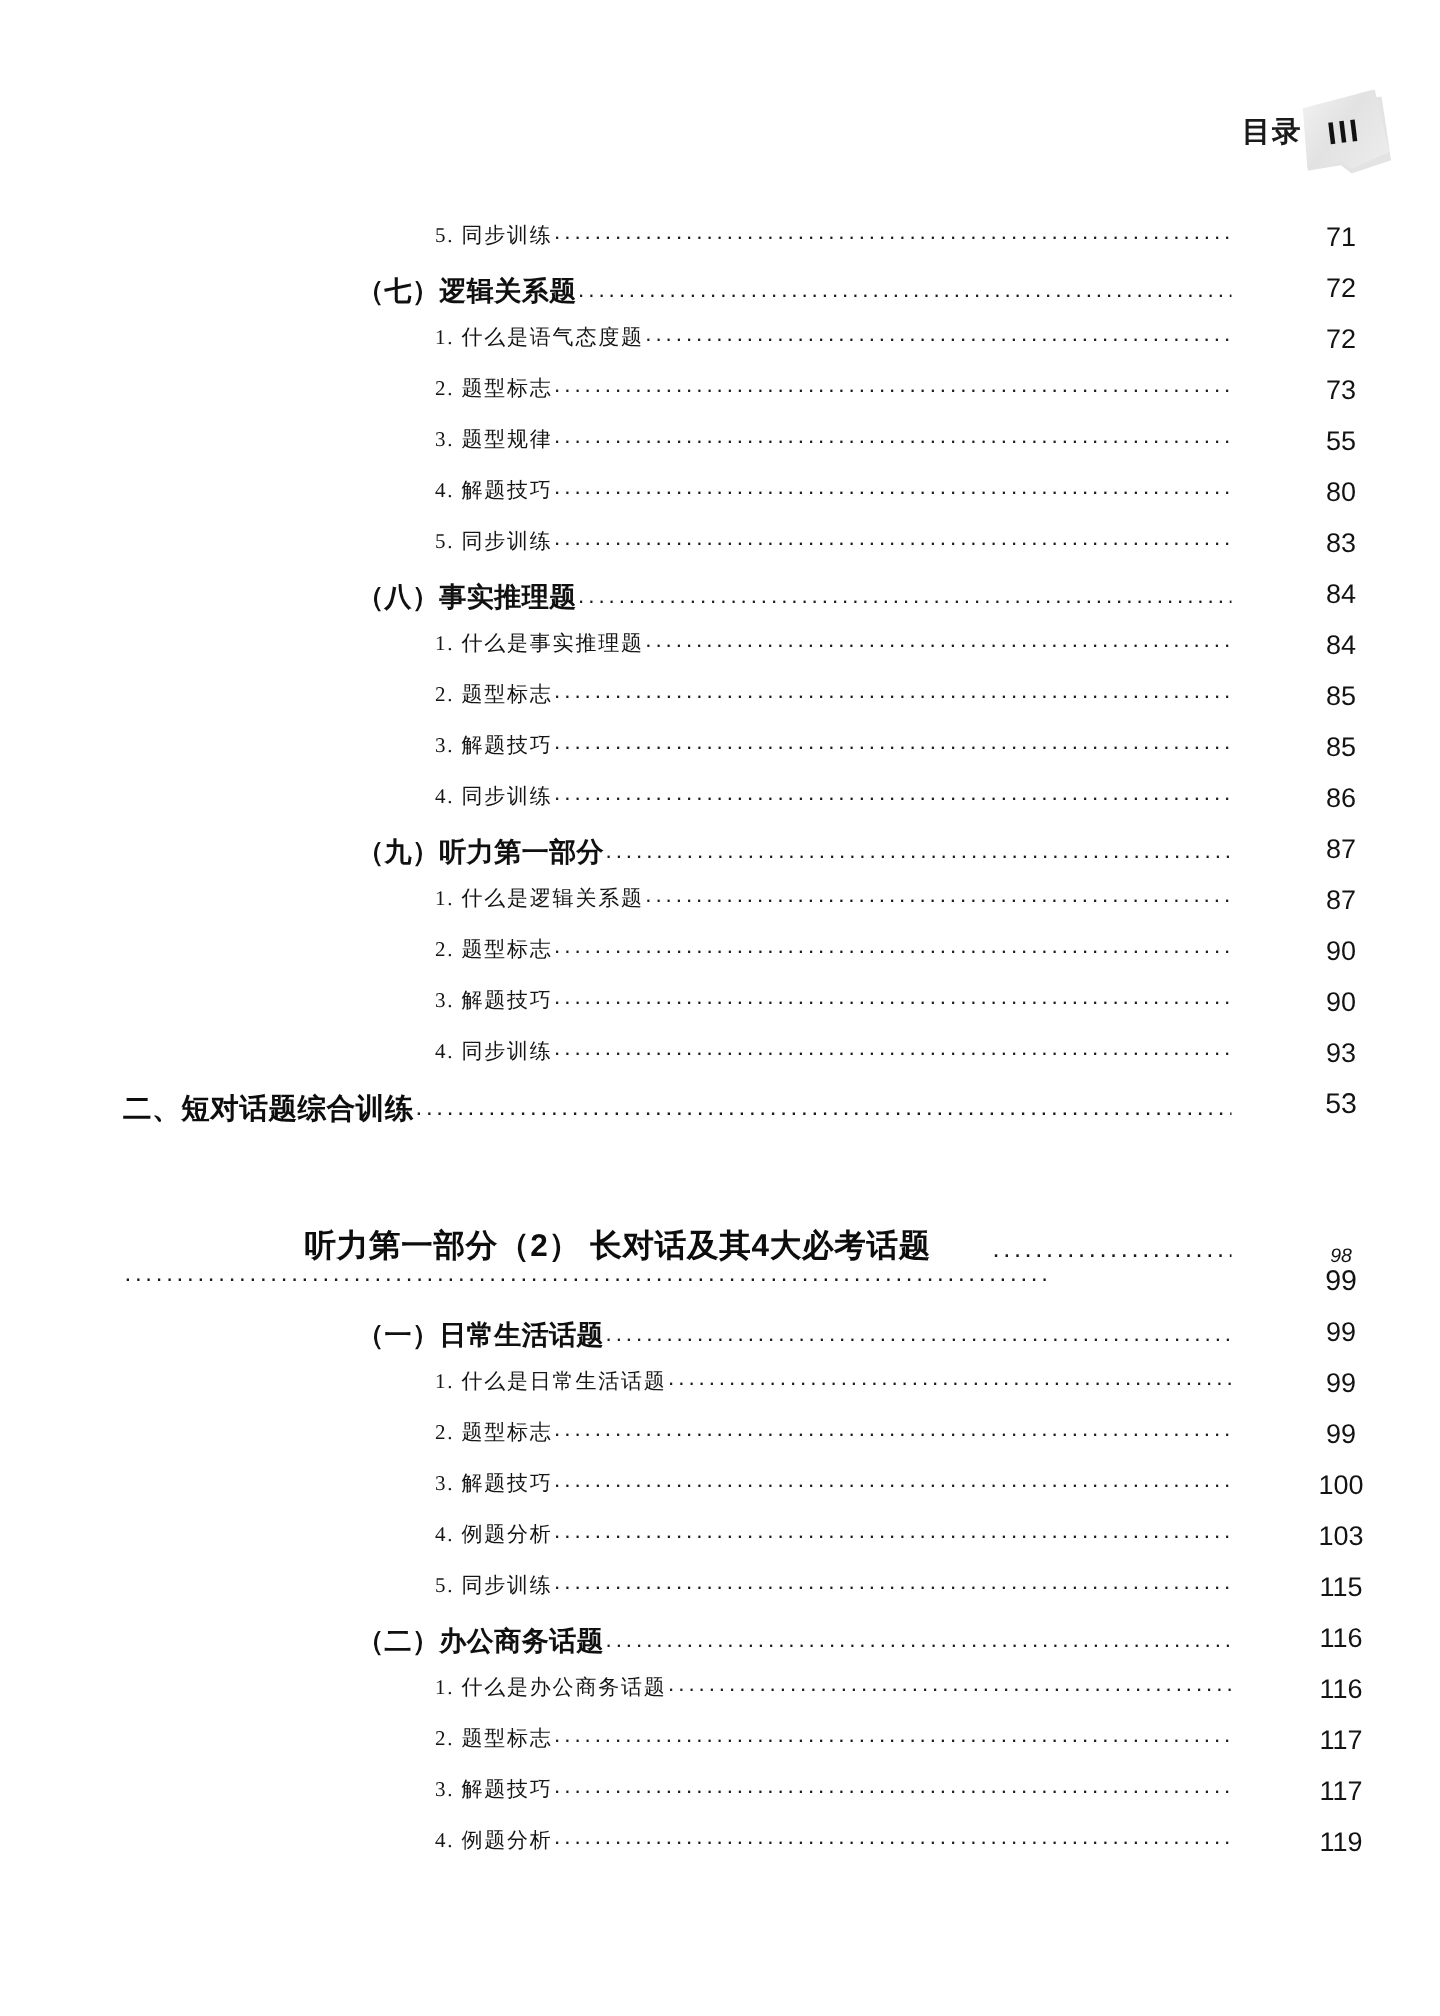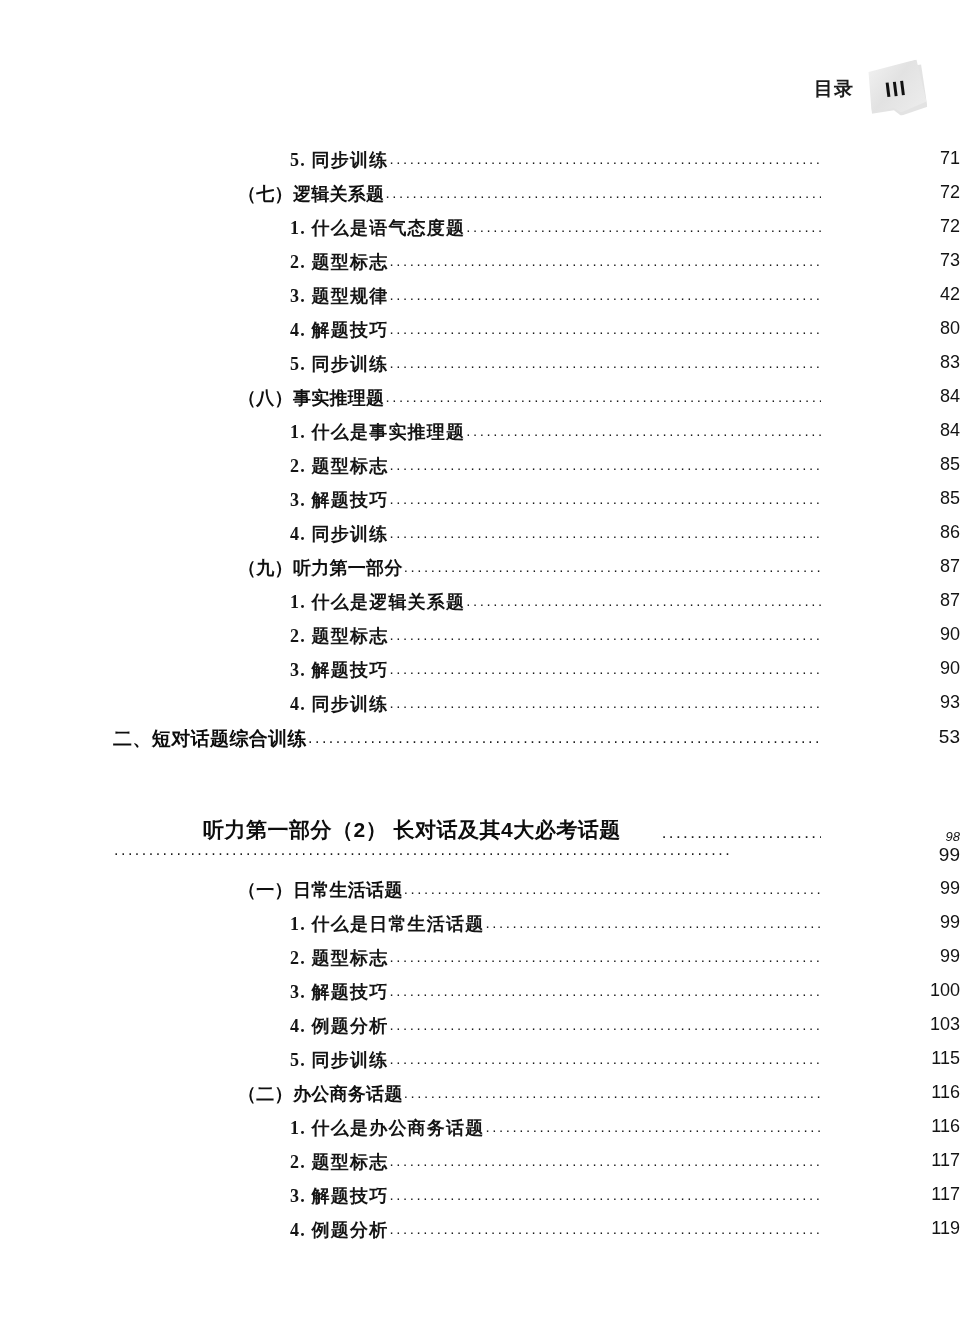--- a/index.html
+++ b/index.html
@@ -16,21 +16,20 @@
     overflow: hidden;
   }
 
   
   .page-header {
     position: absolute;
     top: 62px;
     right: 36px;
     display: flex;
     align-items: center;
-    gap: 14px;
     height: 52px;
   }
   .header-title {
     font-family: "Liberation Sans", "DejaVu Sans", sans-serif;
     font-size: 19px;
     font-weight: 700;
     letter-spacing: 1px;
     color: #1b1b1b;
     line-height: 1;
   }
@@ -96,21 +95,21 @@
     font-size: 15px;
     letter-spacing: 2.6px;
     line-height: 1;
     position: relative;
     top: -2px;
   }
   .toc-row .page {
     position: absolute;
     right: 0;
     width: 138px;
-    text-align: right;
+    text-align: center;
     padding-left: 6px;
     box-sizing: border-box;
     font-family: "Liberation Sans", "DejaVu Sans", sans-serif;
     font-weight: 400;
     color: #131313;
     white-space: nowrap;
   }
   .toc-row { position: relative; }
 
   
@@ -129,21 +128,21 @@
   }
   .lvl-part .page {
     font-size: 13px;
     font-weight: 400;
     font-style: italic;
   }
   .lvl-part .leader { font-size: 17px; letter-spacing: 2.4px; top: -3px; }
 
   
   .lvl-1 {
-    padding-left: 113px;
+    padding-left: 82px;
   }
   .lvl-1 .title {
     font-size: 19px;
     font-weight: 700;
     letter-spacing: .4px;
     color: #0d0d0d;
   }
   .lvl-1 .page { font-size: 19px; }
   .lvl-1 .leader { font-size: 16px; letter-spacing: 2.5px; }
 
@@ -159,22 +158,22 @@
   }
   .lvl-2 .page { font-size: 18px; }
   .lvl-2 .leader { font-size: 15px; }
 
   
   .lvl-3 {
     padding-left: 290px;
   }
   .lvl-3 .title {
     font-family: "Liberation Serif", "DejaVu Serif", serif;
-    font-size: 18px;
-    font-weight: 700;
+    font-size: 14px;
+    font-weight: 400;
     letter-spacing: 1.2px;
     color: #151515;
   }
   .lvl-3 .page { font-size: 18px; }
   .lvl-3 .leader { font-size: 15px; }
 
   
   .toc-gap { height: 36px; }
 </style>
 </head>
@@ -206,21 +205,21 @@
       <span class="page">72</span>
     </div>
     <div class="toc-row lvl-3">
       <span class="title">2. 题型标志</span>
       <span class="leader">.........................................................................................</span>
       <span class="page">73</span>
     </div>
     <div class="toc-row lvl-3">
       <span class="title">3. 题型规律</span>
       <span class="leader">.........................................................................................</span>
-      <span class="page">42</span>
+      <span class="page">55</span>
     </div>
     <div class="toc-row lvl-3">
       <span class="title">4. 解题技巧</span>
       <span class="leader">.........................................................................................</span>
       <span class="page">80</span>
     </div>
     <div class="toc-row lvl-3">
       <span class="title">5. 同步训练</span>
       <span class="leader">.........................................................................................</span>
       <span class="page">83</span>

